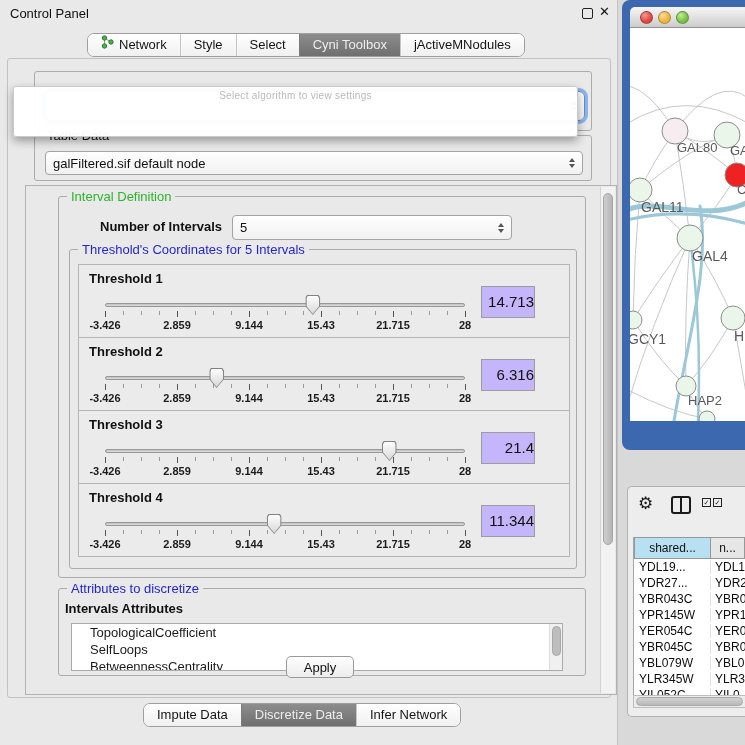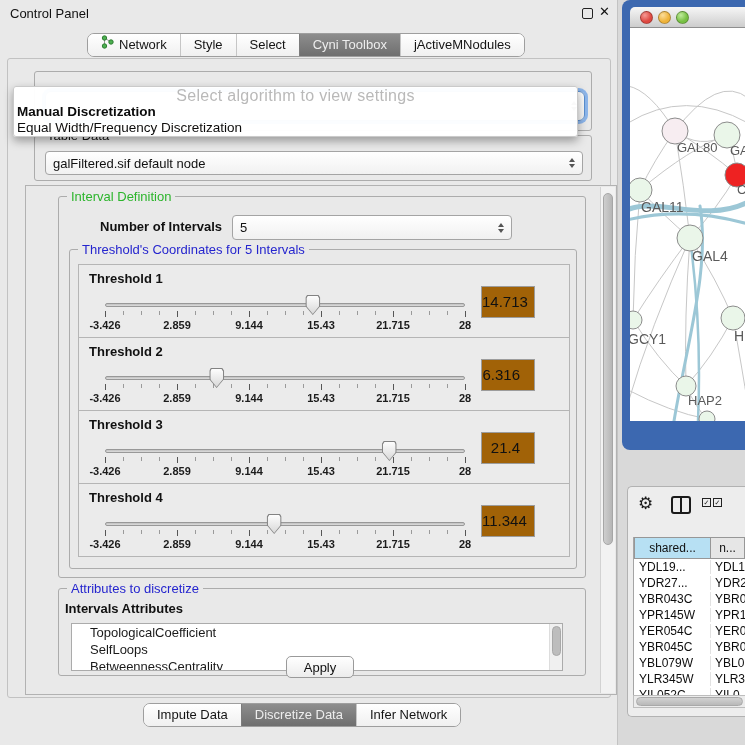--- a/index.html
+++ b/index.html
@@ -74,42 +74,42 @@
   .tick { position:absolute; top:16px; width:1px; height:4px; background:#9A9A9A; }
   .tick.major { height:6px; background:#555; }
   .tick-label { position:absolute; top:24px; transform:translateX(-50%); font-size:11px;
     font-weight:bold; color:#1c1c1c; white-space:nowrap; }
   .slider-thumb { position:absolute; top:0; width:15px; height:20px; transform:translateX(-50%);
     clip-path:polygon(12% 0,88% 0,100% 14%,100% 55%,50% 100%,0 55%,0 14%); background:#828282; }
   .thumb-face { position:absolute; left:1px; right:1px; top:1px; bottom:1px;
     clip-path:polygon(12% 0,88% 0,100% 14%,100% 55%,50% 100%,0 55%,0 14%);
     background:linear-gradient(#FDFDFD,#D8D8D8); }
   .value-box { position:absolute; left:402px; top:21px; width:54px; height:32px;
-    background:#a16207; border:1px solid #9C9C9C; font-size:15px; color:#111;
-    text-align:right; line-height:30px; padding-right:14px; }
+    background:#c4b5fd; border:1px solid #9C9C9C; font-size:15px; color:#111;
+    text-align:right; line-height:30px; padding-right:0; }
 
   .attr-group { left:32px; top:402px; width:528px; height:88px; }
   .attr-label { position:absolute; left:6px; top:12px; font-size:13px; font-weight:bold; color:#111; }
   .attr-list { position:absolute; left:12px; top:34px; width:492px; height:48px;
     background:#fff; border:1px solid #ABABAB; overflow:hidden; }
   .attr-item { font-size:13px; color:#1a1a1a; line-height:17px; padding-left:18px; white-space:nowrap; }
   .list-scrollbar { position:absolute; right:0; top:0; bottom:0; width:13px;
     background:#F0F0F0; border-left:1px solid #DDD; }
   .list-thumb { position:absolute; left:2px; top:2px; width:9px; height:30px;
     background:#BDBDBD; border:1px solid #A8A8A8; border-radius:5px; }
 
   .apply-btn { position:absolute; left:260px; top:470px; width:68px; height:22px;
     background:linear-gradient(#FFFFFF,#ECECEC); border:1px solid #9A9A9A; border-radius:5px;
     font-size:13px; color:#111; font-family:inherit; }
 
   
   .popup { position:absolute; left:13px; top:86px; width:565px; height:51px; z-index:50;
     background:rgba(255,255,255,0.97); border:1px solid #CACACA; border-radius:3px;
     box-shadow:0 4px 10px rgba(0,0,0,0.35); }
-  .popup-hint { text-align:center; font-size:16px; color:#B9B9B9; line-height:17px; letter-spacing:0.3px; }
+  .popup-hint { text-align:center; font-size:10px; color:#B9B9B9; line-height:17px; letter-spacing:0.3px; }
   .popup-item { font-size:13.5px; color:#0c0c0c; line-height:16px; padding-left:3px; white-space:nowrap; }
   .popup-item.bold { font-weight:bold; }
 
   
   .right-side { position:absolute; left:618px; top:0; width:127px; height:745px; background:#D9D9D9; }
   .net-window { position:absolute; left:4px; top:0; width:123px; height:450px;
     background:#3C68B0; border-radius:8px 0 0 8px; }
   .net-titlebar { position:absolute; left:8px; right:0; top:7px; height:21px;
     background:linear-gradient(#F6F6F6,#CDCDCD); border-top-left-radius:5px;
     border-bottom:1px solid #8F8F8F; }
@@ -402,24 +402,20 @@
         <div class="tab selected">
           <span>Discretize Data</span>
         </div>
         <div class="tab">
           <span>Infer Network</span>
         </div>
       </div>
 
     <div class="popup">
       <div class="popup-hint">Select algorithm to view settings</div>
-      <div id="popupItems">
-          <div class="popup-item bold">Manual Discretization</div>
-          <div class="popup-item">Equal Width/Frequency Discretization</div>
-        </div>
     </div>
   </div>
 
   <div class="right-side">
 
     <div class="net-window">
       <div class="net-titlebar">
         <span class="tl red"></span>
         <span class="tl yellow"></span>
         <span class="tl green"></span>

